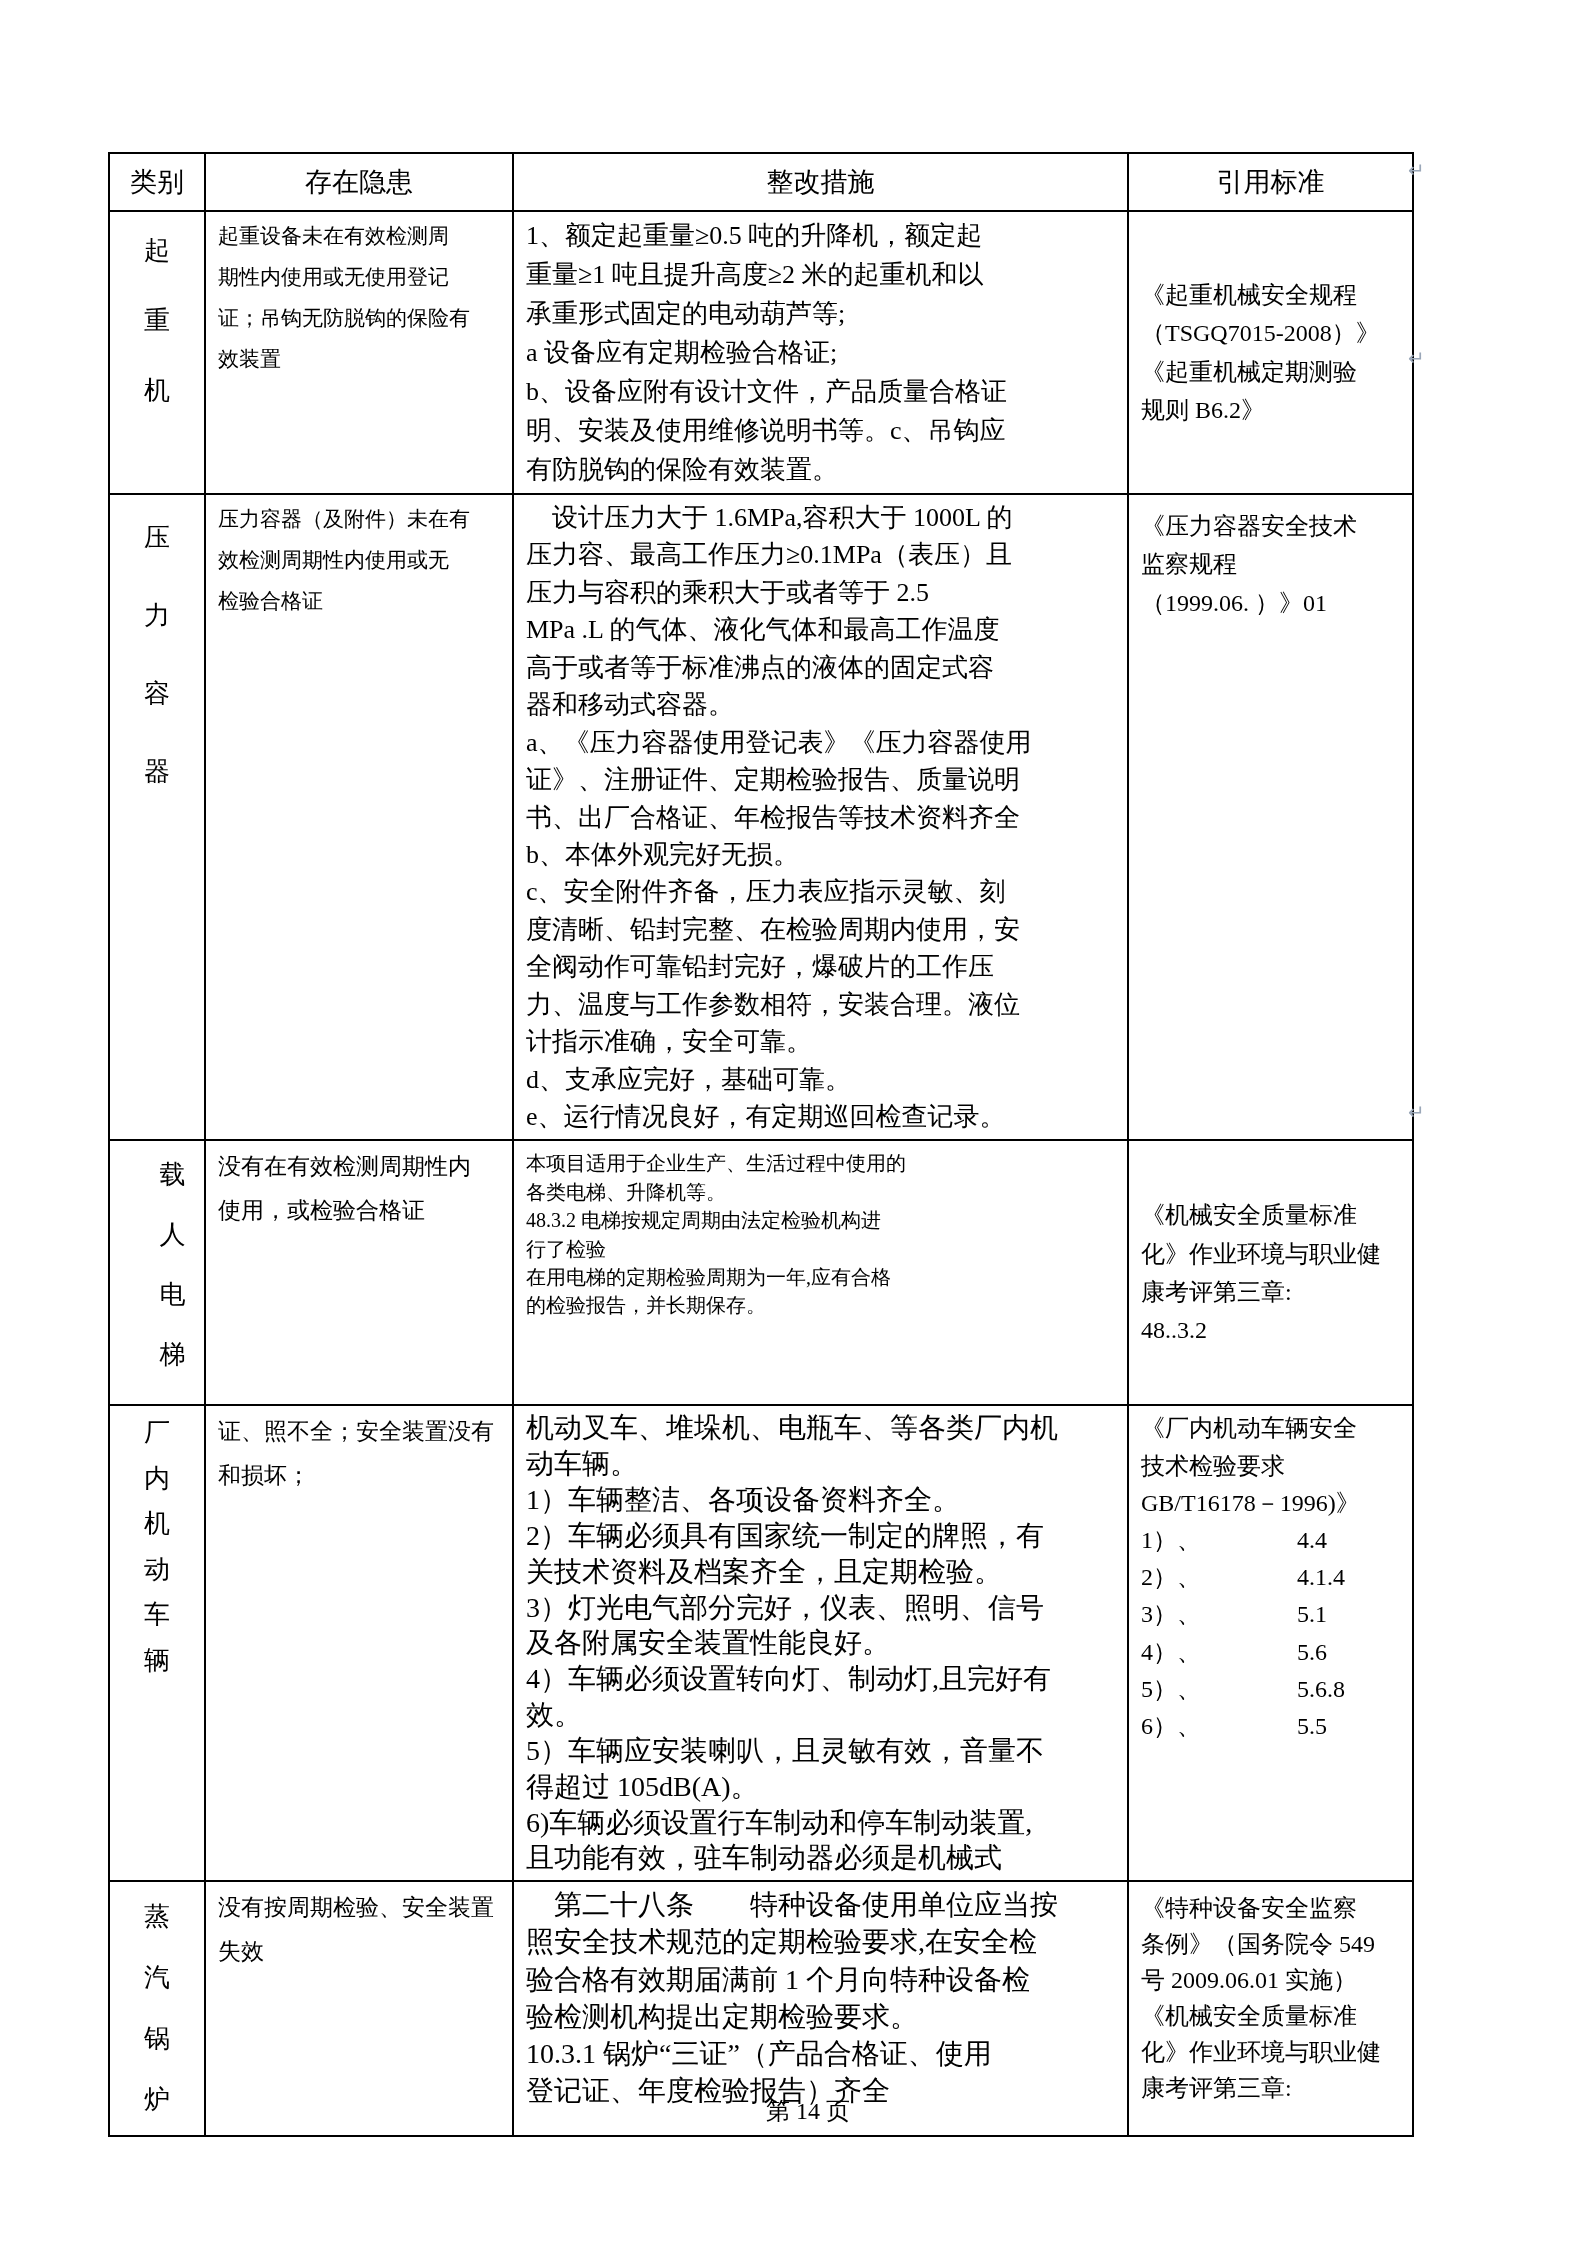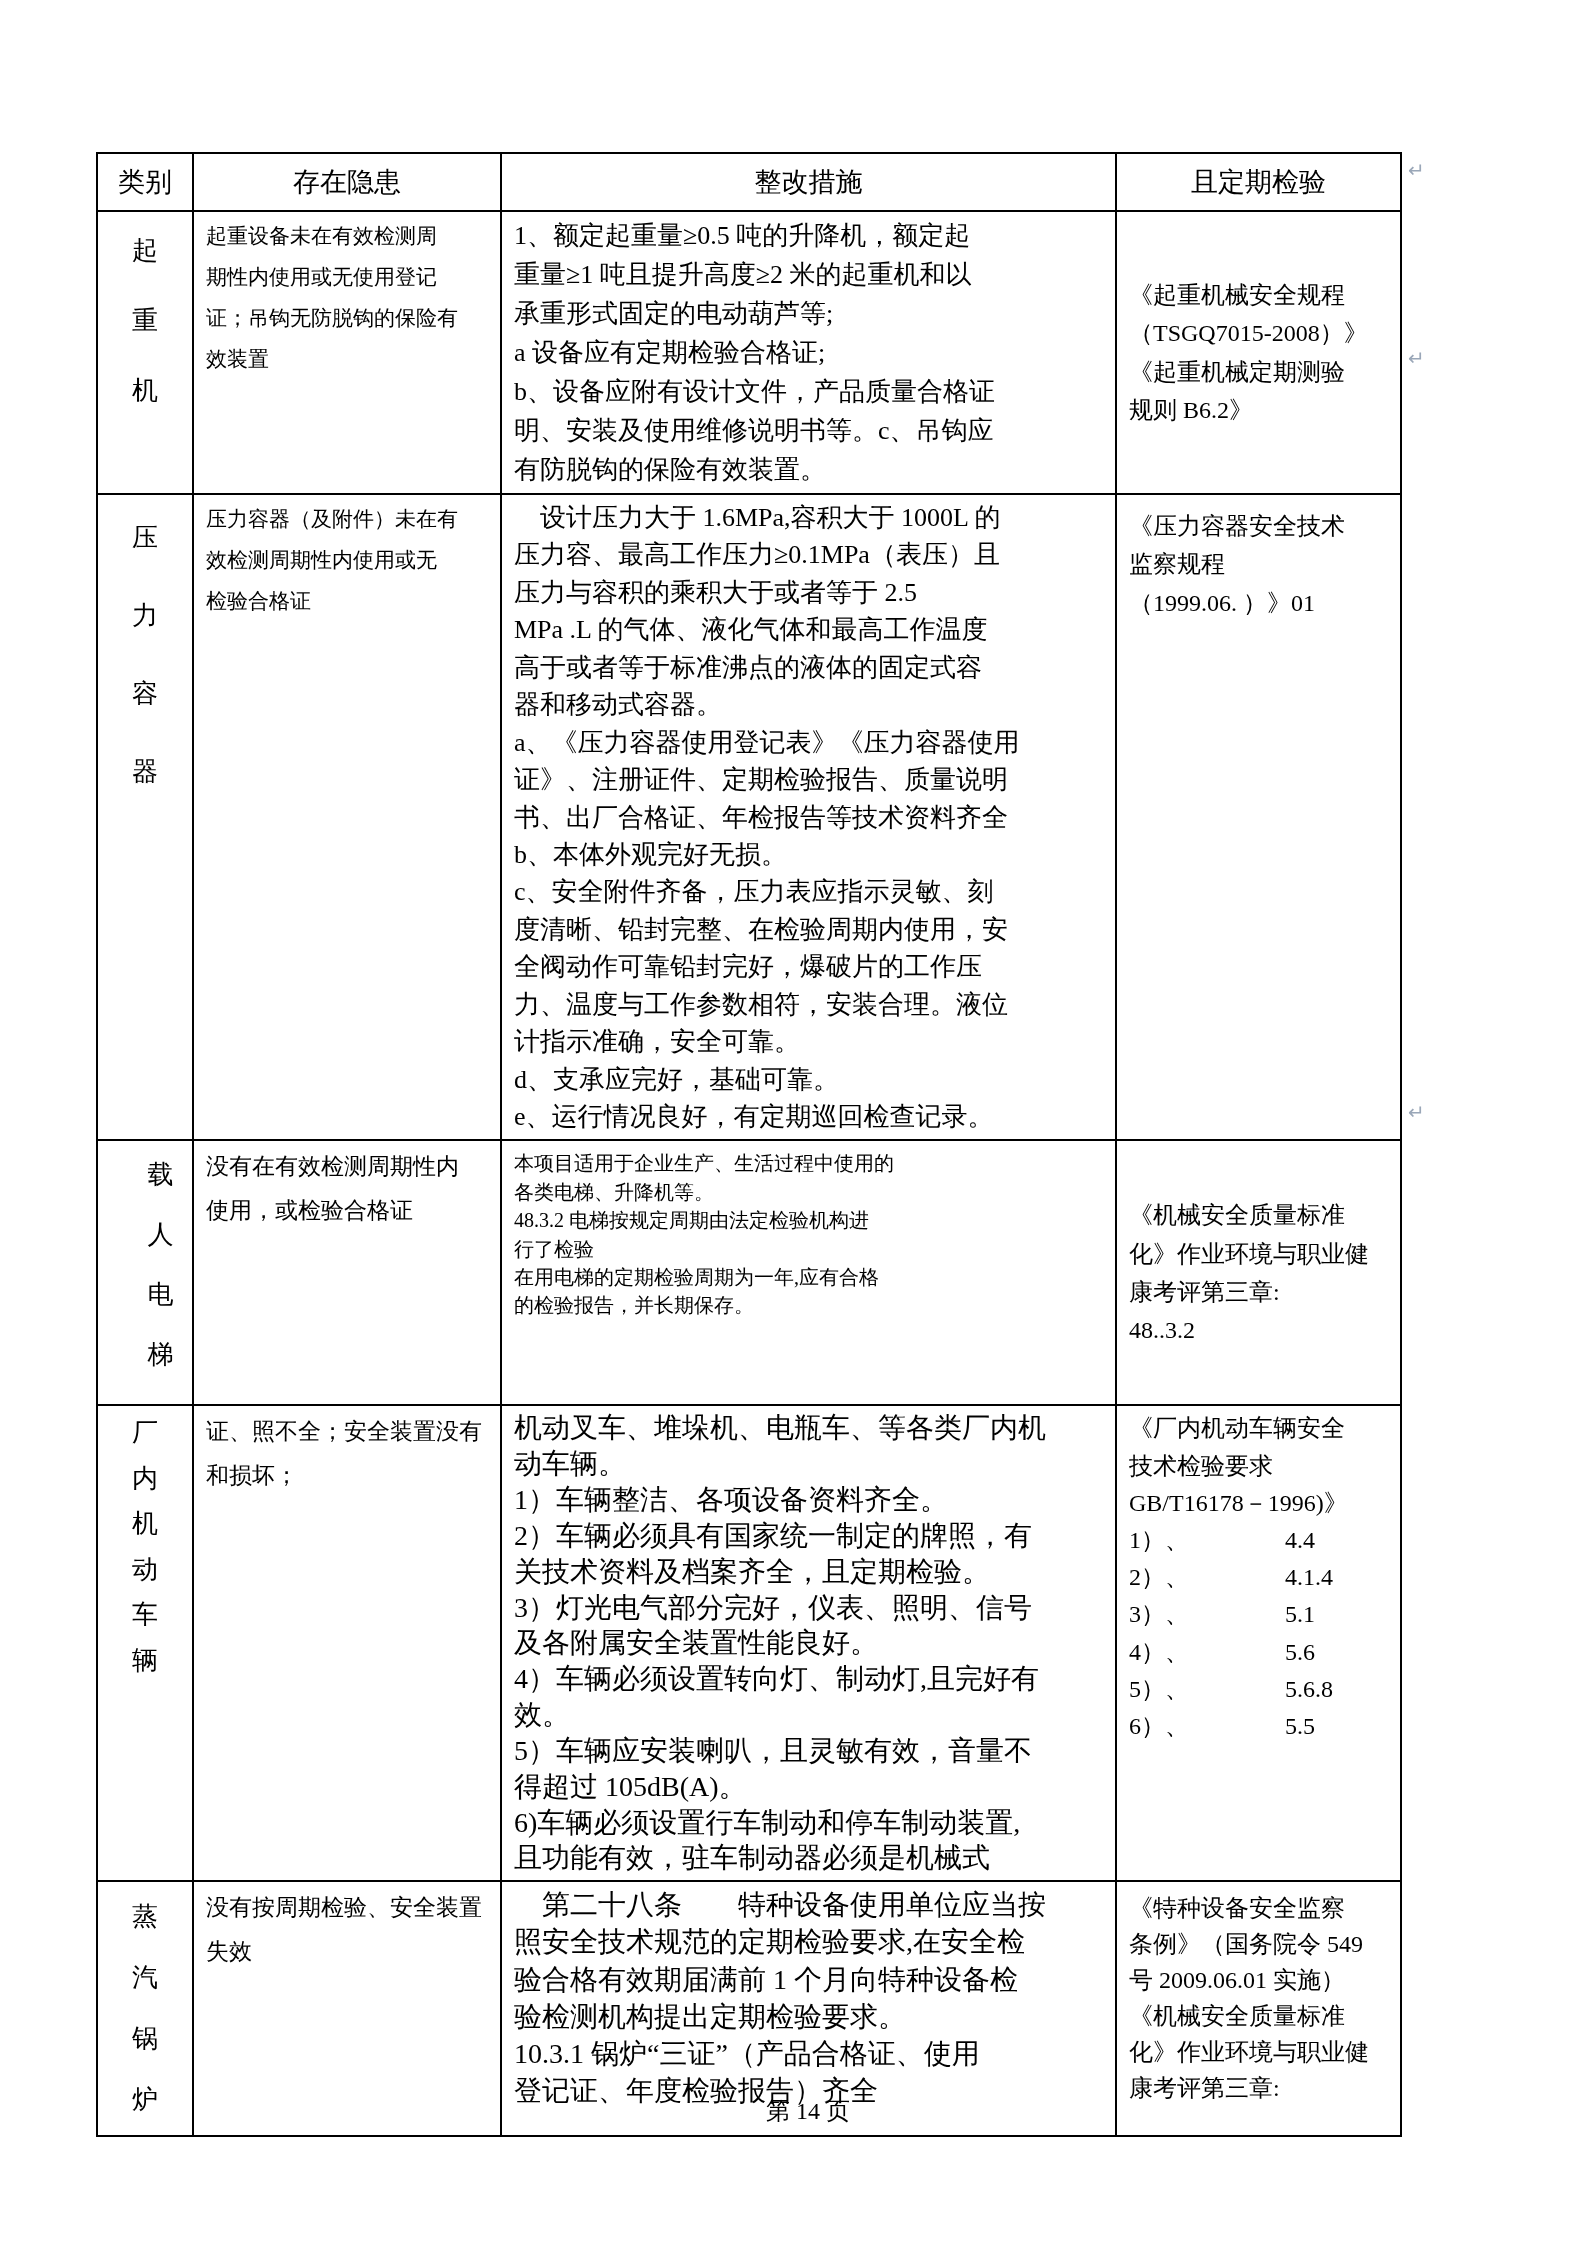--- a/index.html
+++ b/index.html
@@ -7,21 +7,21 @@
     position:relative;
     width:1587px;
     height:2245px;
     background:#ffffff;
     font-family:"Liberation Serif","DejaVu Serif",serif;
     color:#000;
     overflow:hidden;
   }
   table.insp {
     position:absolute;
-    left:96px;
+    left:108px;
     top:152px;
     width:1304px;
     border-collapse:collapse;
     table-layout:fixed;
     border-radius:31px;
   }
   .insp col.c1 { width:96px; }
   .insp col.c2 { width:308px; }
   .insp col.c3 { width:615px; }
   .insp col.c4 { width:285px; }
@@ -100,21 +100,21 @@
       <col class="c1">
         <col class="c2">
         <col class="c3">
         <col class="c4">
     </colgroup>
     <thead>
       <tr>
         <th>类别</th>
         <th>存在隐患</th>
         <th>整改措施</th>
-        <th>且定期检验</th>
+        <th>引用标准</th>
       </tr>
     </thead>
     <tbody>
       <tr class="r1">
         <td class="cell-cat"><span class="cat-stack">起重机</span></td>
         <td class="cell-hazard">起重设备未在有效检测周
 期性内使用或无使用登记
 证；吊钩无防脱钩的保险有
 效装置</td>
         <td class="cell-measures">1、额定起重量≥0.5 吨的升降机，额定起

